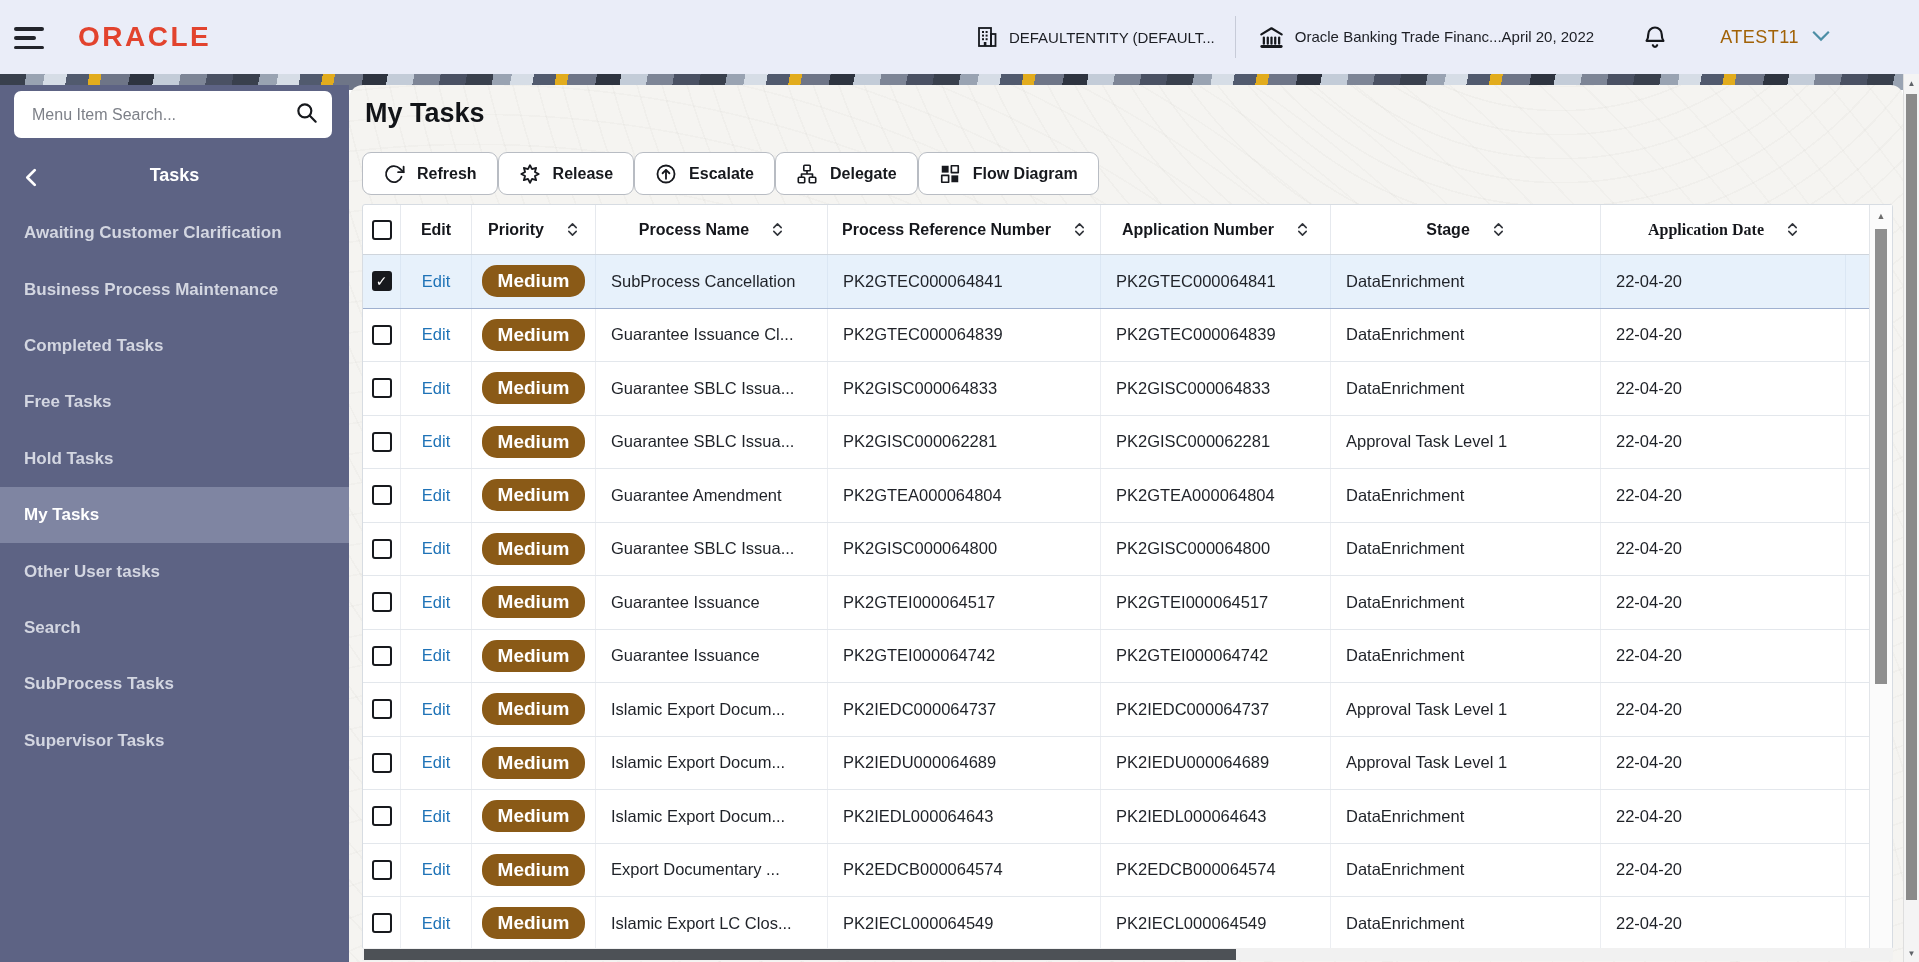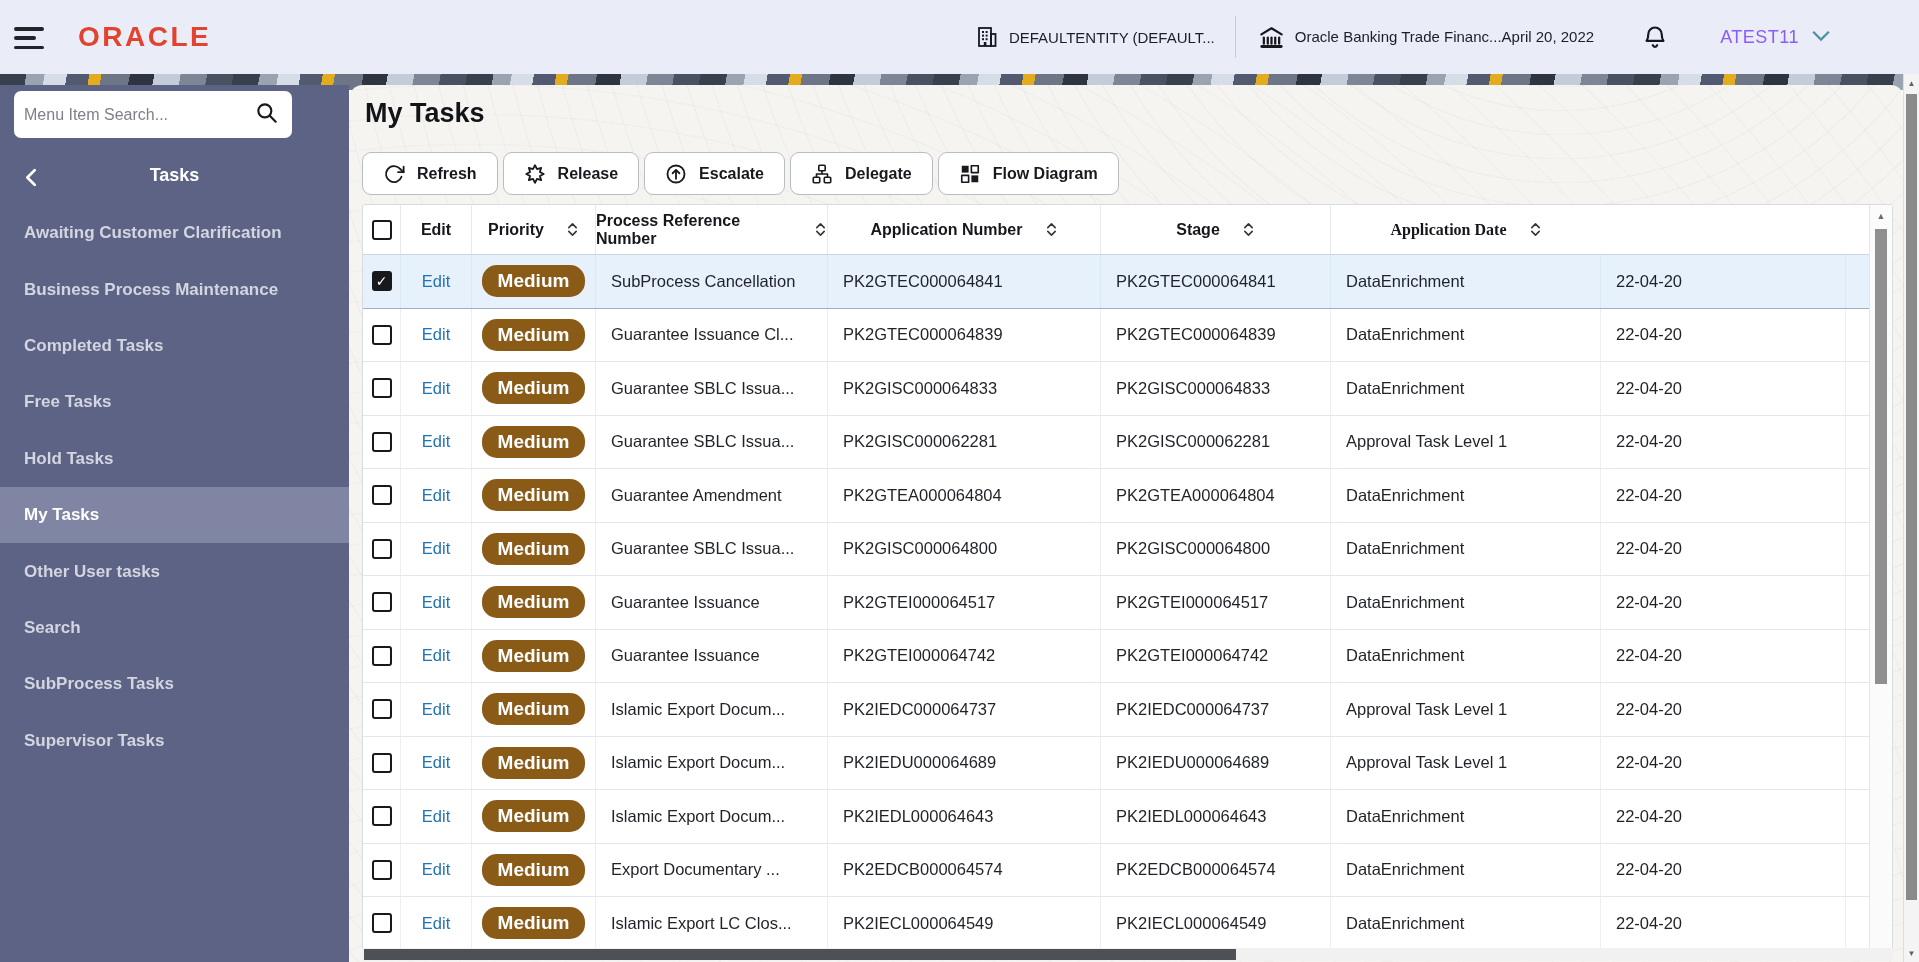--- a/index.html
+++ b/index.html
@@ -18,52 +18,52 @@
   .hamburger i:nth-child(2){width:72%;}
   .logo{color:var(--accent-red);font-size:28px;font-weight:700;letter-spacing:2.5px;margin-left:34px;}
   .hdr-right{margin-left:auto;display:flex;align-items:center;text-align:right;}
   .hdr-item{display:flex;align-items:center;gap:10px;cursor:pointer;}
   .hdr-text{font-size:15px;color:#1c1e24;}
   .stack{display:flex;flex-direction:row;line-height:1.25;}
   .stack span{font-size:15px;color:#1c1e24;}
   .vdiv{width:1px;height:42px;background:#c7cbd8;margin:0 22px 0 20px;}
   .bell{margin-left:48px;cursor:pointer;display:flex;align-items:center;}
   .user{margin-left:52px;display:flex;align-items:center;gap:12px;cursor:pointer;}
-  .user .uname{font-size:18px;color:#8b5cf6;letter-spacing:.5px;}
+  .user .uname{font-size:18px;color:#a16207;letter-spacing:.5px;}
   .hicon{display:flex;align-items:center;}
 
   
   .deco-strip{position:absolute;left:0;top:74px;width:1919px;height:16px;z-index:1;
     background:repeating-linear-gradient(100deg,
       #39404d 0 26px,#99a3b2 26px 44px,#d6dde6 44px 66px,#515a6e 66px 88px,
       #e2ac1d 88px 100px,#6e7587 100px 128px,#2e3440 128px 152px,#c3ccd8 152px 178px,
       #7d8596 178px 204px,#4a5163 204px 230px);}
 
   
   .sidebar{position:absolute;left:0;top:85px;width:349px;height:877px;background:var(--sidebar-bg);z-index:3;}
-  .search-box{position:absolute;left:14px;top:6px;width:278px;height:47px;background:#fff;border-radius:7px;
-    display:flex;align-items:center;padding:0 12px 0 10px;}
+  .search-box{position:absolute;left:14px;top:6px;width:318px;height:47px;background:#fff;border-radius:7px;
+    display:flex;align-items:center;padding:0 12px 0 18px;}
   .search-box input{flex:1;border:none;outline:none;font-size:16px;color:#333;background:transparent;
     font-family:inherit;}
   .search-box input::placeholder{color:#7d8088;}
   .side-head{position:absolute;left:0;top:80px;width:100%;height:28px;}
   .side-head .back{position:absolute;left:24px;top:3px;cursor:pointer;}
   .side-title{display:block;text-align:center;color:#fff;font-size:18px;font-weight:700;}
   #side-items{position:absolute;left:0;top:120px;width:100%;}
   .side-item{height:56.4px;display:flex;align-items:center;padding-left:24px;color:#d3d6e1;
     font-size:17px;font-weight:600;cursor:pointer;}
   .side-item.selected{background:var(--sidebar-selected);color:#fff;}
 
   
   .main{position:absolute;left:349px;top:85px;width:1554px;height:877px;z-index:2;
     background-color:#f5f4f1;border-top-left-radius:14px;border-top-right-radius:12px;overflow:hidden;
     background-image:repeating-radial-gradient(circle at 78% -30%,rgba(60,55,40,.028) 0 1.6px,transparent 1.6px 24px),
                      repeating-radial-gradient(circle at 8% 130%,rgba(60,55,40,.022) 0 1.6px,transparent 1.6px 30px);}
   .page-title{position:absolute;left:16px;top:13px;font-size:27px;font-weight:700;color:#121418;}
-  .toolbar{position:absolute;left:13px;top:67px;display:flex;gap:5px;}
+  .toolbar{position:absolute;left:13px;top:67px;display:flex;}
   .tb-btn{display:inline-flex;align-items:center;gap:12px;height:43px;padding:0 20px;background:#fff;
     border:1px solid #b8bcc3;border-radius:9px;font-family:inherit;font-size:16px;font-weight:600;color:#17191e;cursor:pointer;}
   .tb-ic{display:flex;align-items:center;color:#17191e;}
 
   
   .table{position:absolute;left:13px;top:119px;width:1531px;height:746px;background:#fff;
     border:1px solid #d7dce2;border-radius:3px;}
   .thead,.tr{display:grid;grid-template-columns:38px 71px 124px 232px 273px 230px 270px 245px;}
   .thead{height:50px;border-bottom:1px solid #cfd5dc;padding-right:24px;}
   .th{display:flex;align-items:center;justify-content:center;gap:22px;font-size:16px;font-weight:700;
@@ -254,20 +254,29 @@
         <div class="th">
           <span>Priority</span>
           <span class="sort">
             <svg width="13" height="15" viewBox="0 0 14 16" fill="none" stroke="#33363c" stroke-width="1.7" stroke-linecap="round" stroke-linejoin="round">
               <path d="M3 6 L7 2 L11 6"></path>
               <path d="M3 10 L7 14 L11 10"></path>
             </svg>
           </span>
         </div>
         <div class="th">
+          <span>Process Name</span>
+          <span class="sort">
+            <svg width="13" height="15" viewBox="0 0 14 16" fill="none" stroke="#33363c" stroke-width="1.7" stroke-linecap="round" stroke-linejoin="round">
+              <path d="M3 6 L7 2 L11 6"></path>
+              <path d="M3 10 L7 14 L11 10"></path>
+            </svg>
+          </span>
+        </div>
+        <div class="th">
           <span>Process Reference Number</span>
           <span class="sort">
             <svg width="13" height="15" viewBox="0 0 14 16" fill="none" stroke="#33363c" stroke-width="1.7" stroke-linecap="round" stroke-linejoin="round">
               <path d="M3 6 L7 2 L11 6"></path>
               <path d="M3 10 L7 14 L11 10"></path>
             </svg>
           </span>
         </div>
         <div class="th">
           <span>Application Number</span>

